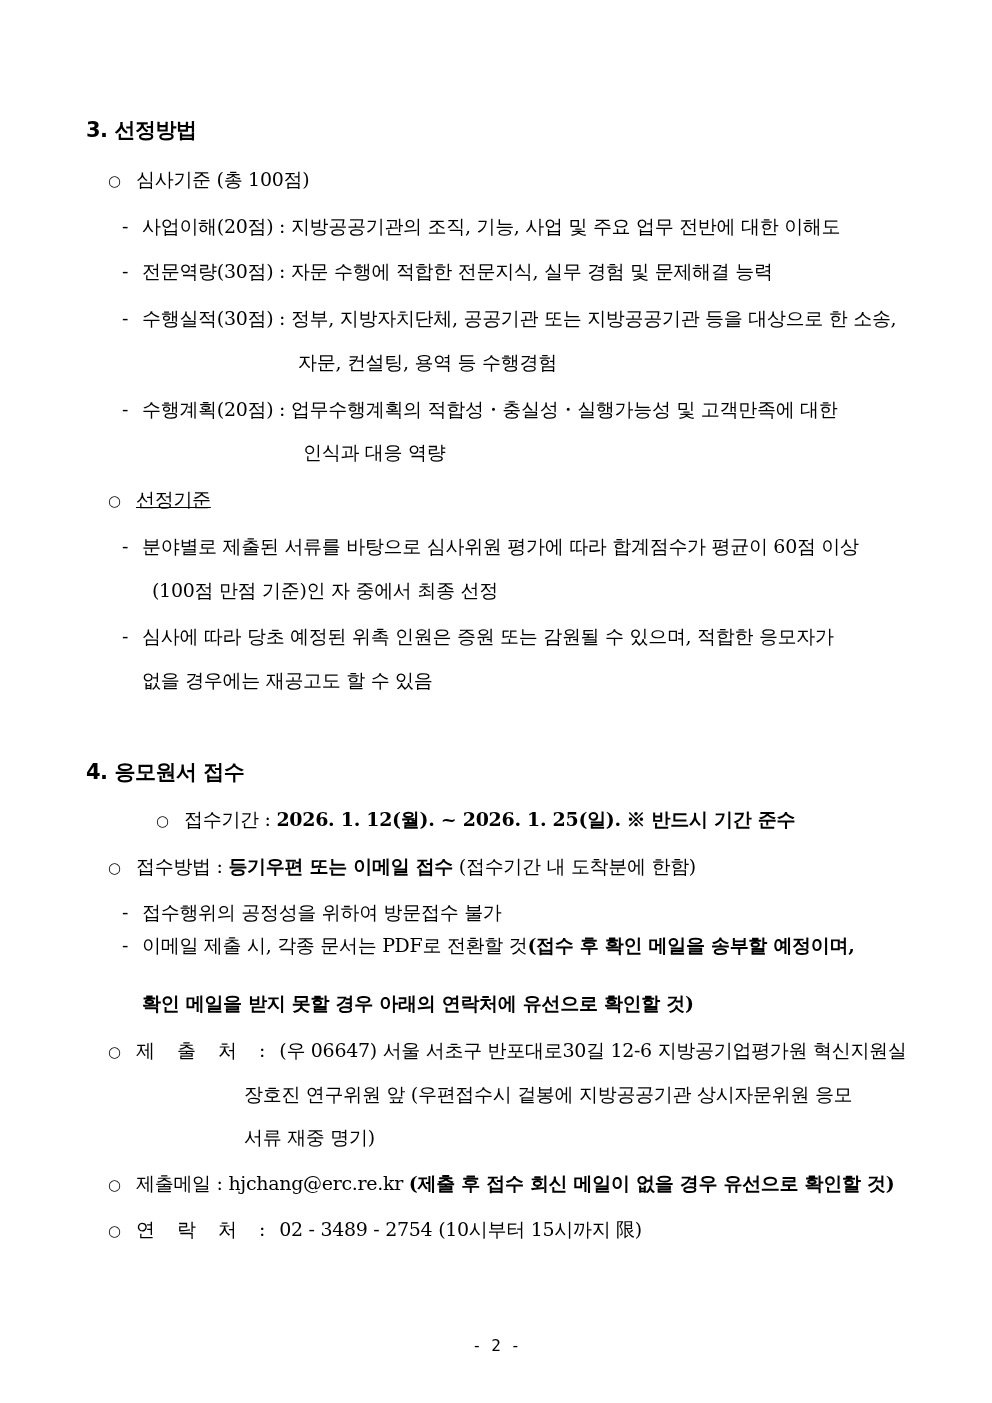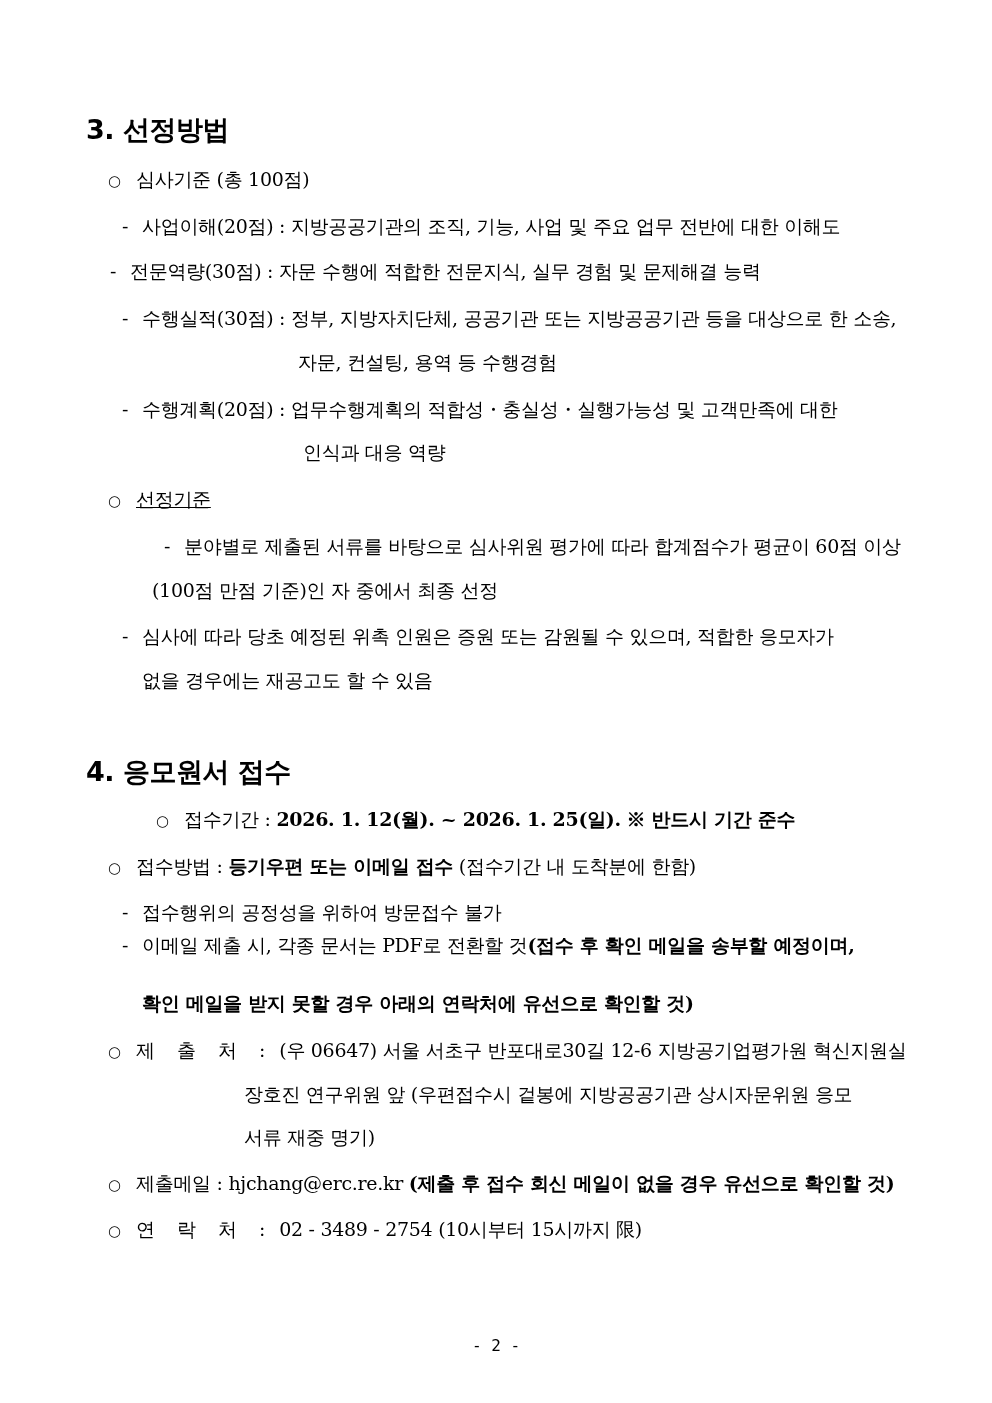--- a/index.html
+++ b/index.html
@@ -23,21 +23,21 @@
     .line {
       position: absolute;
       white-space: nowrap;
       font-size: 19px;
       line-height: 26px;
       letter-spacing: -0.3px;
     }
     .heading {
       font-family: "DejaVu Sans", "Liberation Sans", sans-serif;
       font-weight: bold;
-      font-size: 27px;
+      font-size: 21px;
       letter-spacing: -0.5px;
     }
     .bullet-o {
       display: inline-block;
       width: 28px;
       font-family: "DejaVu Sans", sans-serif;
       font-size: 15px;
     }
     .dash {
       display: inline-block;
@@ -63,42 +63,42 @@
 
   <div class="line" style="left:108px; top:166px;">
     <span class="bullet-o">○</span><span>심사기준 (총 100점)</span>
   </div>
 
   <div class="line" style="left:122px; top:213px; width:786px;">
     <span class="dash">-</span><span>사업이해(20점) :</span>
     <span>지방공공기관의 조직, 기능, 사업 및 주요 업무 전반에 대한 이해도</span>
   </div>
 
-  <div class="line" style="left:110px; top:258px;">
+  <div class="line" style="left:122px; top:258px;">
     <span class="dash">-</span><span>전문역량(30점) :</span>
     <span>자문 수행에 적합한 전문지식, 실무 경험 및 문제해결 능력</span>
   </div>
 
   <div class="line" style="left:122px; top:305px;">
     <span class="dash">-</span><span>수행실적(30점) :</span>
     <span>정부, 지방자치단체, 공공기관 또는 지방공공기관 등을 대상으로 한 소송,</span>
   </div>
   <div class="line" style="left:298px; top:349px;">자문, 컨설팅, 용역 등 수행경험</div>
 
   <div class="line" style="left:122px; top:396px;">
     <span class="dash">-</span><span>수행계획(20점) :</span>
     <span>업무수행계획의 적합성・충실성・실행가능성 및 고객만족에 대한</span>
   </div>
   <div class="line" style="left:303px; top:439px;">인식과 대응 역량</div>
 
   <div class="line" style="left:108px; top:486px;text-decoration:underline;">
     <span class="bullet-o">○</span><span>선정기준</span>
   </div>
 
-  <div class="line" style="left:122px; top:533px;margin-left:42px;">
+  <div class="line" style="left:122px; top:533px;">
     <span class="dash">-</span><span>분야별로 제출된 서류를 바탕으로 심사위원 평가에 따라 합계점수가 평균이 60점 이상</span>
   </div>
   <div class="line" style="left:152px; top:577px;">(100점 만점 기준)인 자 중에서 최종 선정</div>
 
   <div class="line" style="left:122px; top:623px;">
     <span class="dash">-</span><span>심사에 따라 당초 예정된 위촉 인원은 증원 또는 감원될 수 있으며, 적합한 응모자가</span>
   </div>
   <div class="line" style="left:142px; top:667px;">없을 경우에는 재공고도 할 수 있음</div>
 
   <div class="line heading" style="left:86px; top:759px;">4. 응모원서 접수</div>

